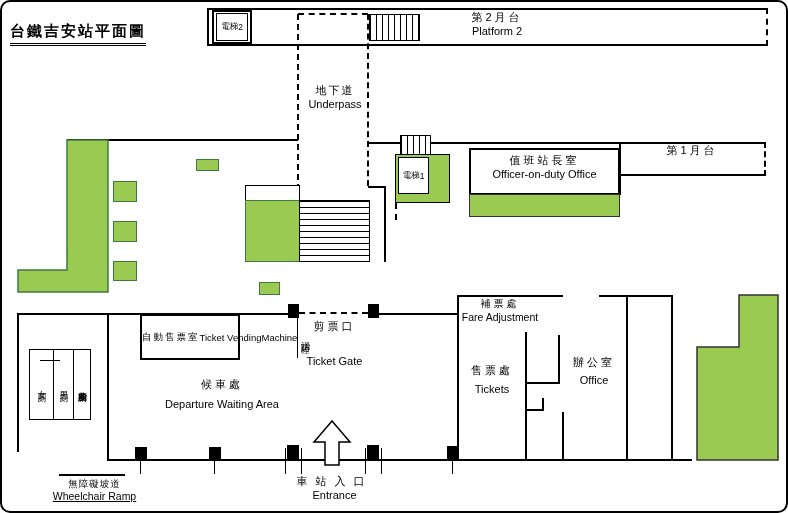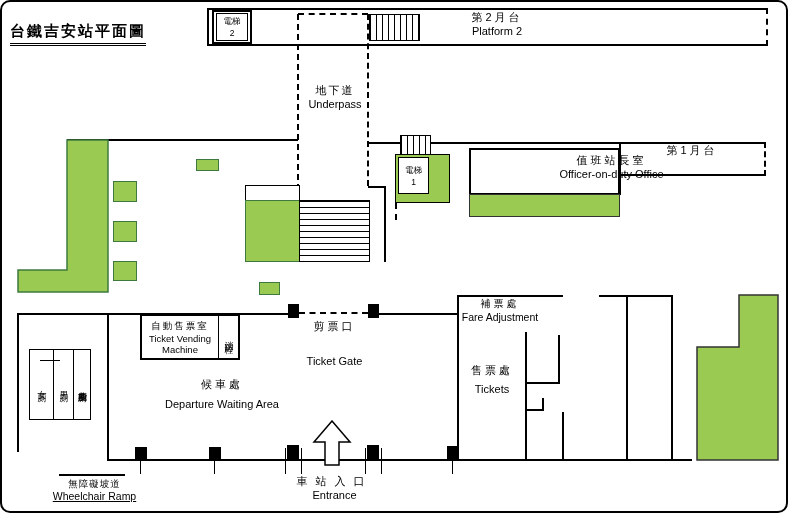--- a/index.html
+++ b/index.html
@@ -15,21 +15,21 @@
   .hatchh{position:absolute;border:1px solid #000;box-sizing:border-box;
           background:repeating-linear-gradient(180deg,#000 0 1px,#fff 1px 6px);}
   .sq{position:absolute;background:#000;}
   .lbl{position:absolute;color:#000;text-align:center;line-height:1.25;}
   .zh{font-size:11px;letter-spacing:3px;white-space:nowrap;}
   .en{font-size:11px;white-space:nowrap;}
   .small{font-size:8.5px;letter-spacing:0;}
   .vtext{writing-mode:vertical-rl;text-orientation:upright;letter-spacing:2px;font-size:9px;}
   #title{position:absolute;left:8px;top:20px;font-size:15px;font-weight:bold;letter-spacing:2px;
          border-bottom:3px double #000;padding-bottom:2px;}
-  .flexc{display:flex;flex-direction:column;align-items:center;justify-content:center;}
+  .flexc{display:flex;flex-direction:row;align-items:center;justify-content:center;}
 </style>
 </head>
 <body>
 
 <div id="plan">
 
   <div id="title">台鐵吉安站平面圖</div>
 
   <div class="box" style="left:205px;top:6px;width:561px;height:38px;border-right:0;"></div>
   <div class="dashv" style="left:764px;top:6px;height:38px;"></div>
@@ -65,21 +65,21 @@
 
   <div class="hatchv" style="left:398px;top:133px;width:31px;height:20px;"></div>
   <div class="green" style="left:393px;top:152px;width:55px;height:49px;border-color:#000;"></div>
   <div class="box flexc" style="left:396px;top:155px;width:31px;height:37px;border-width:1px;">
     <span class="small">電梯</span>
     <span class="small">1</span>
   </div>
   <div class="dashv" style="left:393px;top:201px;height:17px;"></div>
 
   <div class="box" style="left:467px;top:146px;width:151px;height:47px;"></div>
-  <div class="lbl" style="left:490px;top:152px;width:151px;padding-left:44px;">
+  <div class="lbl" style="left:467px;top:152px;width:151px;">
     <div class="zh">值班站長室</div>
     <div class="en">Officer-on-duty Office</div>
   </div>
   <div class="green" style="left:467px;top:192px;width:151px;height:23px;border-color:#333;"></div>
 
   <svg class="abs" style="left:15px;top:136px;" width="93" height="155">
     <polygon points="50,2 91,2 91,154 1,154 1,132 50,132" fill="#9aca52" stroke="#3e7a40" stroke-width="1.5"></polygon>
   </svg>
   <div class="green" style="left:111px;top:179px;width:24px;height:21px;"></div>
   <div class="green" style="left:111px;top:219px;width:24px;height:21px;"></div>
@@ -150,20 +150,24 @@
   <div class="wall" style="left:560px;top:410px;width:2px;height:49px;"></div>
 
   <div class="lbl" style="left:458px;top:362px;width:64px;">
     <div class="zh">售票處</div>
     <div class="en" style="margin-top:5px;">Tickets</div>
   </div>
   <div class="lbl" style="left:448px;top:296px;width:100px;">
     <div class="zh" style="font-size:10px;">補票處</div>
     <div class="en" style="font-size:10.5px;">Fare Adjustment</div>
   </div>
+  <div class="lbl" style="left:560px;top:354px;width:64px;">
+    <div class="zh">辦公室</div>
+    <div class="en" style="margin-top:4px;">Office</div>
+  </div>
 
   <svg class="abs" style="left:694px;top:291px;" width="84" height="169">
     <polygon points="43,2 82,2 82,167 1,167 1,54 43,54" fill="#9aca52" stroke="#333" stroke-width="1.5"></polygon>
   </svg>
 
   <div class="sq" style="left:133px;top:445px;width:12px;height:14px;"></div>
   <div class="sq" style="left:207px;top:445px;width:12px;height:14px;"></div>
   <div class="sq" style="left:285px;top:443px;width:12px;height:15px;"></div>
   <div class="sq" style="left:365px;top:443px;width:12px;height:15px;"></div>
   <div class="sq" style="left:445px;top:444px;width:12px;height:14px;"></div>

